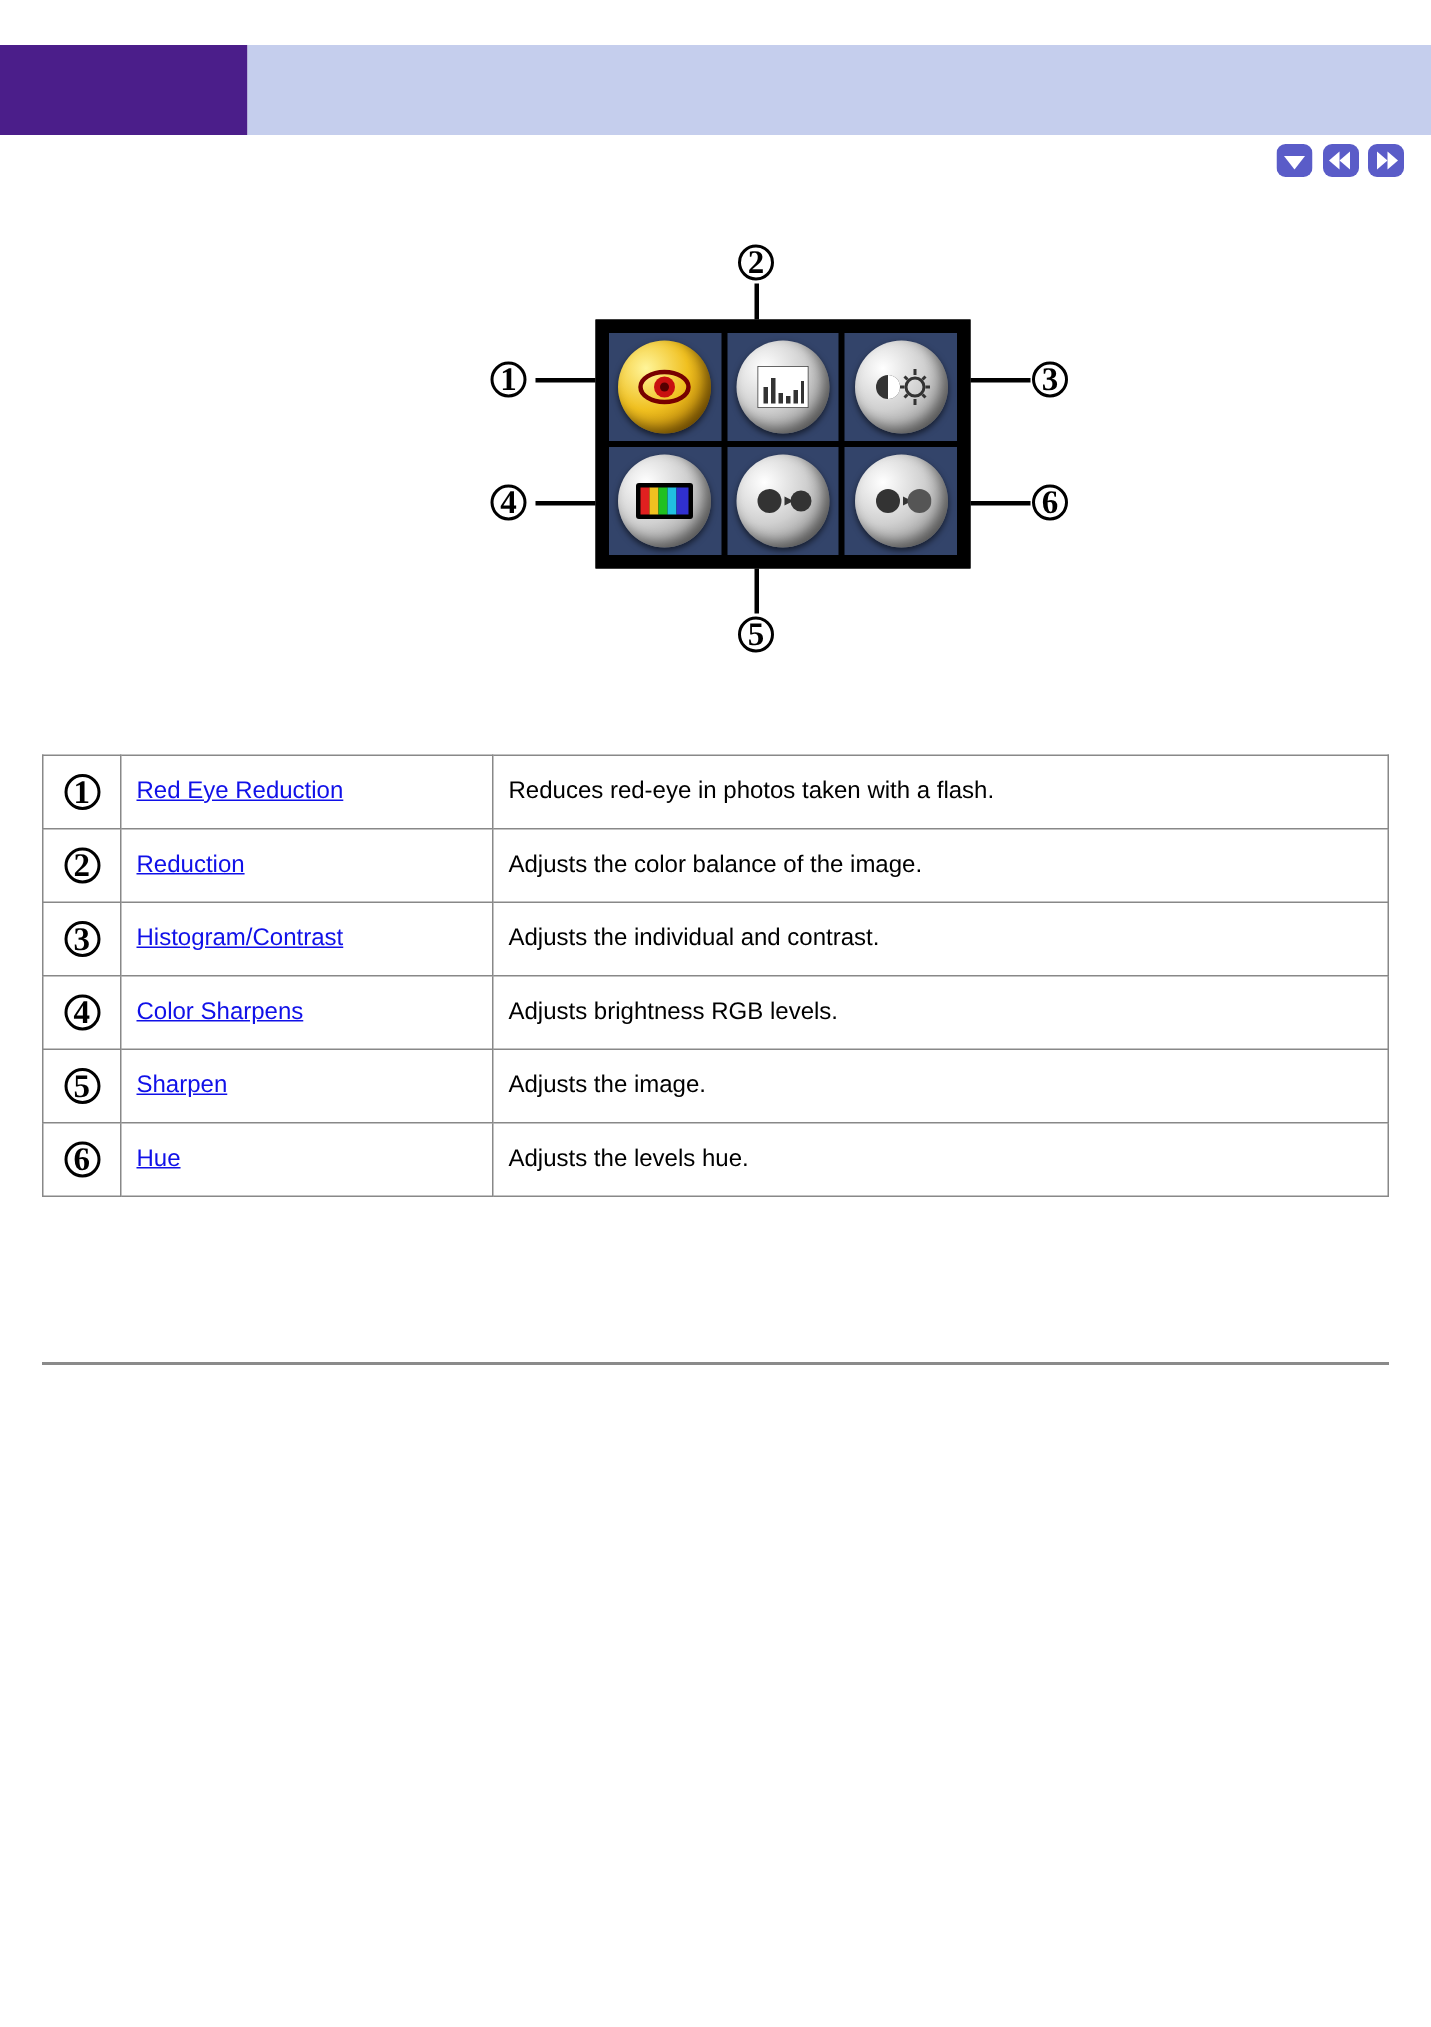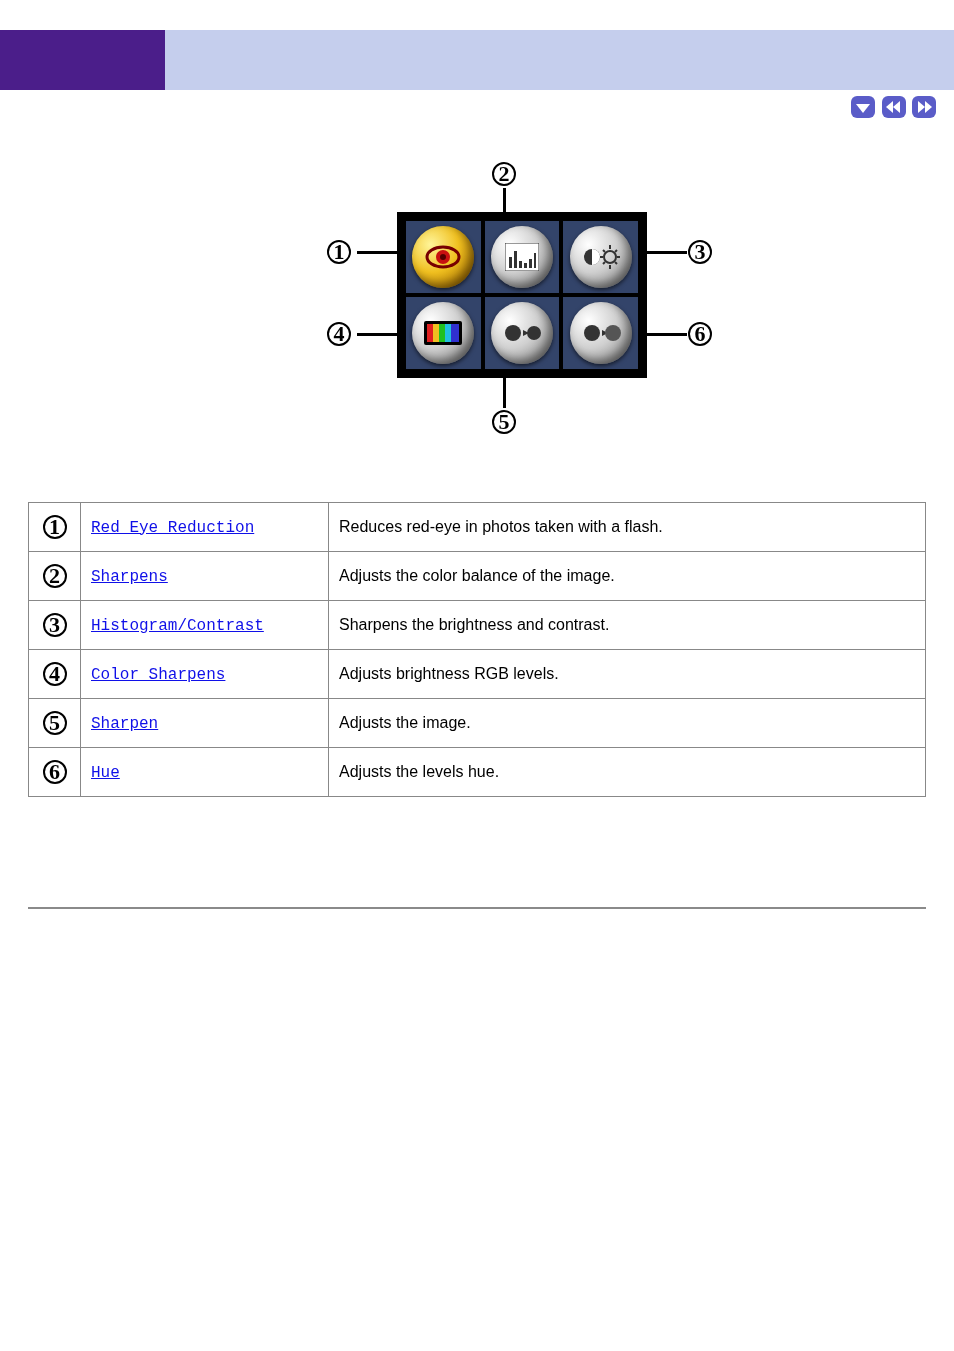--- a/index.html
+++ b/index.html
@@ -29,21 +29,21 @@
          align-items: center; justify-content: center; width: 24px; height: 24px;
          border: 2px solid #000; border-radius: 50%; }
   .diag-num { position: absolute; }
   .diag-line { position: absolute; background: #000; }
 
   table.tbl { width: 898px; margin: 0 auto 30px; border-collapse: collapse; }
   table.tbl td { border: 1px solid #888; padding: 12px 10px; font-size: 16px; vertical-align: middle; }
   table.tbl td.c0 { width: 52px; text-align: center; }
   table.tbl td.c1 { width: 248px; }
   table.tbl td.c2 { }
-  a.link { color: #1010e8; text-decoration: underline; font-family: Liberation Mono, monospace; }
+  a.link { color: #1010e8; text-decoration: underline; }
 
   .bottom-rule { width: 898px; margin: 110px auto 0; border: 0; border-top: 2px solid #8a8a8a; }
 </style>
 </head>
 <body>
 
 <div class="page">
 
   <div class="header-bar">
     <div class="header-left"></div>
@@ -160,27 +160,27 @@
 
   <table class="tbl">
     <tbody>
         <tr>
       <td class="c0"><span class="num">1</span></td>
       <td class="c1"><a href="#" class="link">Red Eye Reduction</a></td>
       <td class="c2">Reduces red-eye in photos taken with a flash.</td>
     </tr>
     <tr>
       <td class="c0"><span class="num">2</span></td>
-      <td class="c1"><a href="#" class="link">Sharpens</a></td>
+      <td class="c1"><a href="#" class="link">Reduction</a></td>
       <td class="c2">Adjusts the color balance of the image.</td>
     </tr>
     <tr>
       <td class="c0"><span class="num">3</span></td>
       <td class="c1"><a href="#" class="link">Histogram/Contrast</a></td>
-      <td class="c2">Sharpens the brightness and contrast.</td>
+      <td class="c2">Adjusts the individual and contrast.</td>
     </tr>
     <tr>
       <td class="c0"><span class="num">4</span></td>
       <td class="c1"><a href="#" class="link">Color Sharpens</a></td>
       <td class="c2">Adjusts brightness RGB levels.</td>
     </tr>
     <tr>
       <td class="c0"><span class="num">5</span></td>
       <td class="c1"><a href="#" class="link">Sharpen</a></td>
       <td class="c2">Adjusts the image.</td>

